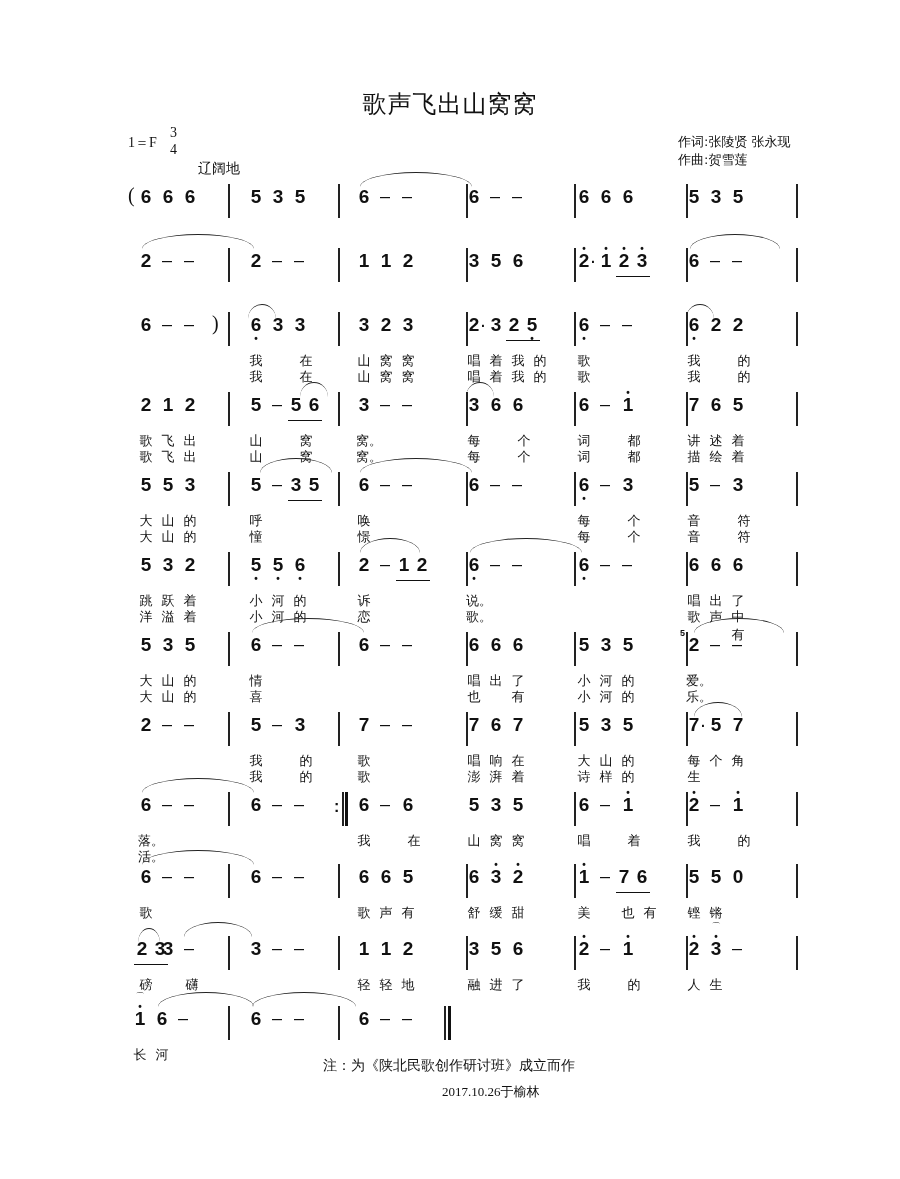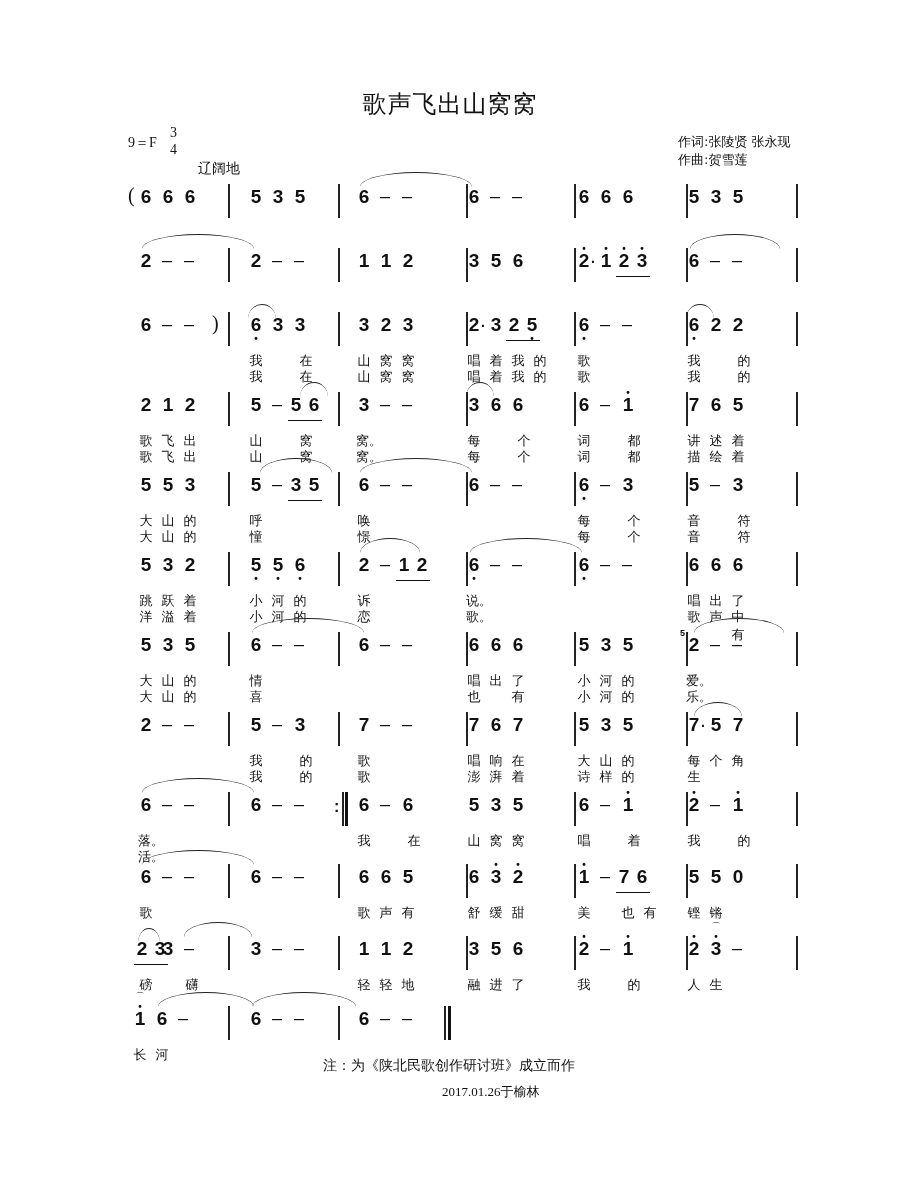--- a/index.html
+++ b/index.html
@@ -27,21 +27,21 @@
   .thick { position:absolute; top:0; width:3px; height:34px; background:#111; }
   .note-text { position:absolute; top:1057px; left:323px; font-family:"DejaVu Sans",sans-serif; font-size:14px; }
   .date-text { position:absolute; top:1083px; left:442px; font-family:"Liberation Serif",serif; font-size:13px; }
   .fermata { position:absolute; font-size:10px; width:16px; text-align:center; }
   .grace { position:absolute; font-size:9px; font-weight:bold; }
 </style>
 </head>
 <body>
 
 <div class="title">歌声飞出山窝窝</div>
-<div class="key">9＝F</div>
+<div class="key">1＝F</div>
 <div class="tsig">
   <div>3</div>
   <div>4</div>
 </div>
 <div class="credits">
   <div>作词:张陵贤  张永现</div>
   <div>作曲:贺雪莲</div>
 </div>
 <div class="tempo">辽阔地</div>
 
@@ -606,13 +606,13 @@
       <span class="dash" style="left: 250px;">–</span>
       <span class="dash" style="left: 272px;">–</span>
       <div class="slur" style="left: 30px; width: 96px; top: -14px;"></div>
       <div class="slur" style="left: 124px; width: 104px; top: -14px;"></div>
       <span class="lyric" style="left: 4px; top: 40px;">长</span>
       <span class="lyric" style="left: 26px; top: 40px;">河</span>
     </div>
   </div>
 
 <div class="note-text">注：为《陕北民歌创作研讨班》成立而作</div>
-<div class="date-text">2017.01.26于榆林</div>
+<div class="date-text">2017.10.26于榆林</div>
 
 </body></html>

